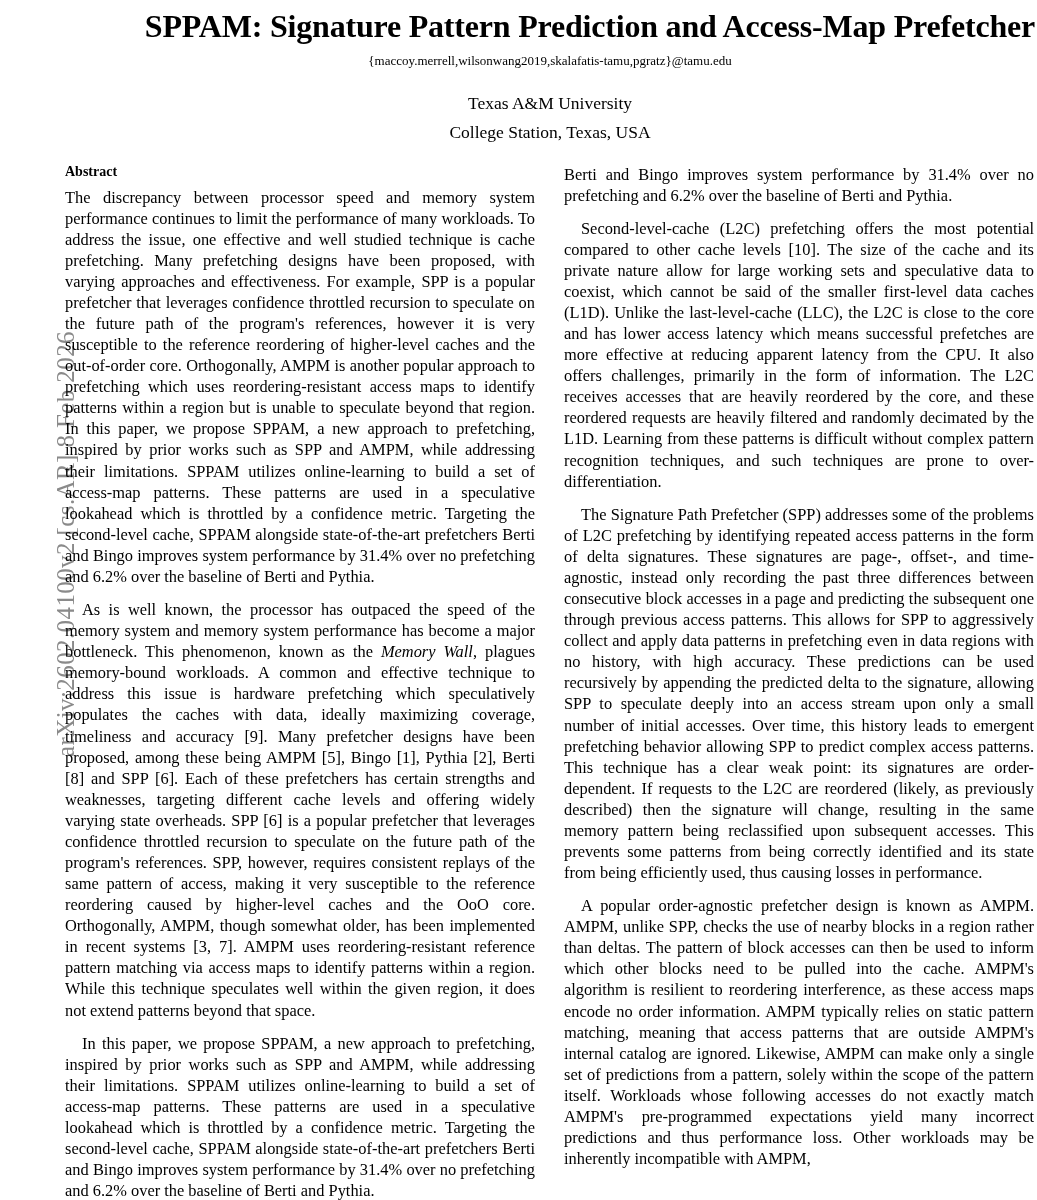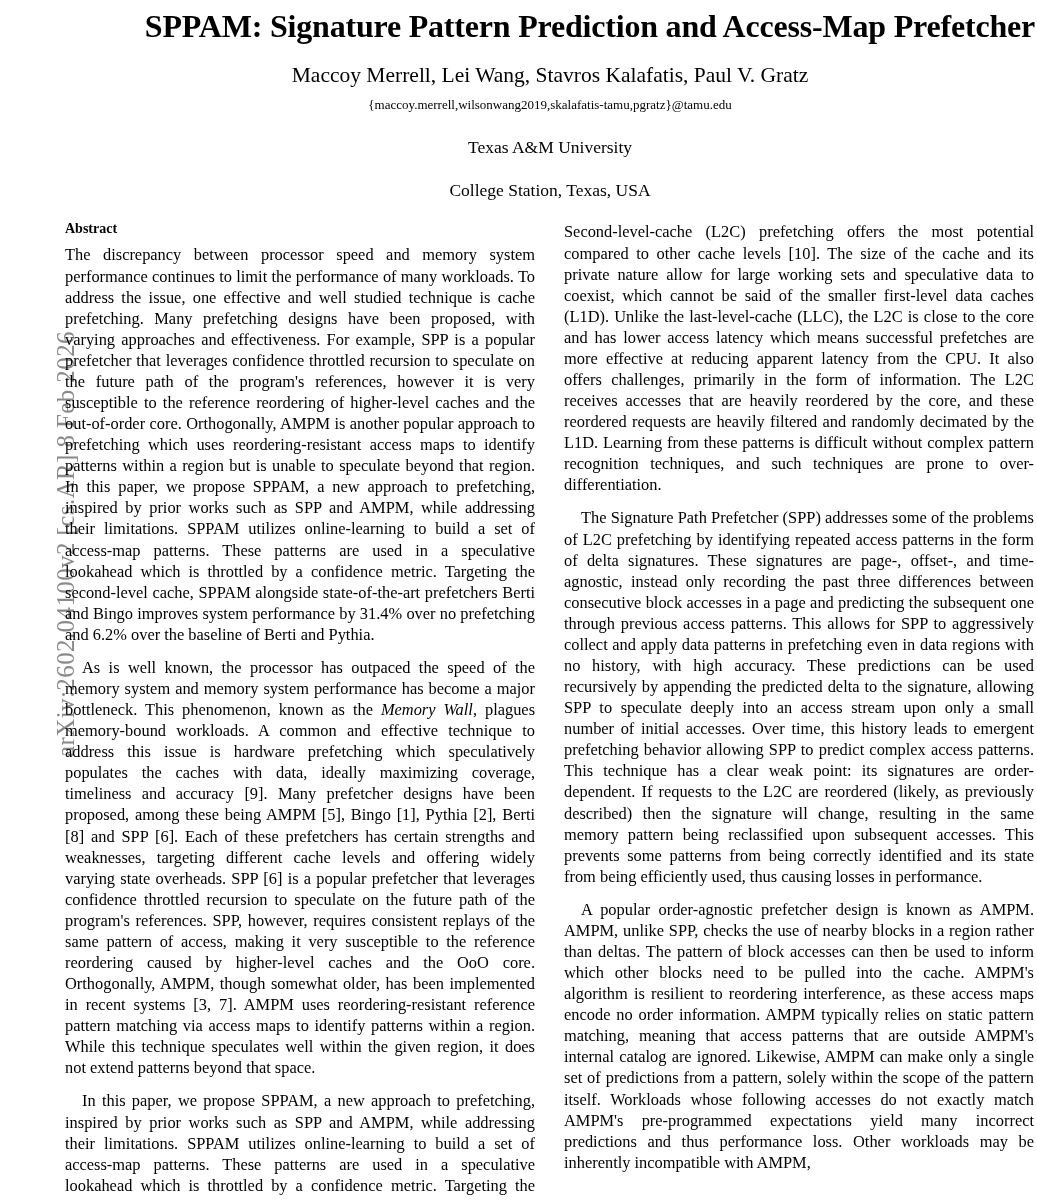--- a/index.html
+++ b/index.html
@@ -107,36 +107,36 @@
 </head>
 <body>
 
 <div class="page">
 
   <div class="arxiv-stamp">arXiv:2602.04100v2  [cs.AR]  8 Feb 2026</div>
 
   <div class="content">
 
     <div class="title">SPPAM: Signature Pattern Prediction and Access-Map Prefetcher</div>
-    <div class="authors">Maccoy Merrell, Lei Wang, Stavros Kalafatis, Paul V. Gratz</div>
     <div class="emails">{maccoy.merrell,wilsonwang2019,skalafatis-tamu,pgratz}@tamu.edu</div>
     <div class="affil">Texas A&amp;M University</div>
-    <div class="affil" style="margin-top:18px;">College Station, Texas, USA</div>
+    <div class="affil" style="margin-top:4px;">College Station, Texas, USA</div>
 
     <div class="cols">
 
       <div class="col col-left">
         <h2 class="abs">Abstract</h2>
         <p class="body noindent">The discrepancy between processor speed and memory system performance continues to limit the performance of many workloads. To address the issue, one effective and well studied technique is cache prefetching. Many prefetching designs have been proposed, with varying approaches and effectiveness. For example, SPP is a popular prefetcher that leverages confidence throttled recursion to speculate on the future path of the program's references, however it is very susceptible to the reference reordering of higher-level caches and the out-of-order core. Orthogonally, AMPM is another popular approach to prefetching which uses reordering-resistant access maps to identify patterns within a region but is unable to speculate beyond that region. In this paper, we propose SPPAM, a new approach to prefetching, inspired by prior works such as SPP and AMPM, while addressing their limitations. SPPAM utilizes online-learning to build a set of access-map patterns. These patterns are used in a speculative lookahead which is throttled by a confidence metric. Targeting the second-level cache, SPPAM alongside state-of-the-art prefetchers Berti and Bingo improves system performance by 31.4% over no prefetching and 6.2% over the baseline of Berti and Pythia.</p>
 
         <p class="body"><span>As is well known, the processor has outpaced the speed of the memory system and memory system performance has become a major bottleneck. This phenomenon, known as the </span><em>Memory Wall</em><span>, plagues memory-bound workloads. A common and effective technique to address this issue is hardware prefetching which speculatively populates the caches with data, ideally maximizing coverage, timeliness and accuracy [9]. Many prefetcher designs have been proposed, among these being AMPM [5], Bingo [1], Pythia [2], Berti [8] and SPP [6]. Each of these prefetchers has certain strengths and weaknesses, targeting different cache levels and offering widely varying state overheads. SPP [6] is a popular prefetcher that leverages confidence throttled recursion to speculate on the future path of the program's references. SPP, however, requires consistent replays of the same pattern of access, making it very susceptible to the reference reordering caused by higher-level caches and the OoO core. Orthogonally, AMPM, though somewhat older, has been implemented in recent systems [3, 7]. AMPM uses reordering-resistant reference pattern matching via access maps to identify patterns within a region. While this technique speculates well within the given region, it does not extend patterns beyond that space.</span></p>
         <p class="body">In this paper, we propose SPPAM, a new approach to prefetching, inspired by prior works such as SPP and AMPM, while addressing their limitations. SPPAM utilizes online-learning to build a set of access-map patterns. These patterns are used in a speculative lookahead which is throttled by a confidence metric. Targeting the second-level cache, SPPAM alongside state-of-the-art prefetchers Berti and Bingo improves system performance by 31.4% over no prefetching and 6.2% over the baseline of Berti and Pythia.</p>
       </div>
 
       <div class="col col-right">
+        <p class="body first">Berti and Bingo improves system performance by 31.4% over no prefetching and 6.2% over the baseline of Berti and Pythia.</p>
 
         <p class="body">Second-level-cache (L2C) prefetching offers the most potential compared to other cache levels [10]. The size of the cache and its private nature allow for large working sets and speculative data to coexist, which cannot be said of the smaller first-level data caches (L1D). Unlike the last-level-cache (LLC), the L2C is close to the core and has lower access latency which means successful prefetches are more effective at reducing apparent latency from the CPU. It also offers challenges, primarily in the form of information. The L2C receives accesses that are heavily reordered by the core, and these reordered requests are heavily filtered and randomly decimated by the L1D. Learning from these patterns is difficult without complex pattern recognition techniques, and such techniques are prone to over-differentiation.</p>
         <p class="body">The Signature Path Prefetcher (SPP) addresses some of the problems of L2C prefetching by identifying repeated access patterns in the form of delta signatures. These signatures are page-, offset-, and time-agnostic, instead only recording the past three differences between consecutive block accesses in a page and predicting the subsequent one through previous access patterns. This allows for SPP to aggressively collect and apply data patterns in prefetching even in data regions with no history, with high accuracy. These predictions can be used recursively by appending the predicted delta to the signature, allowing SPP to speculate deeply into an access stream upon only a small number of initial accesses. Over time, this history leads to emergent prefetching behavior allowing SPP to predict complex access patterns. This technique has a clear weak point: its signatures are order-dependent. If requests to the L2C are reordered (likely, as previously described) then the signature will change, resulting in the same memory pattern being reclassified upon subsequent accesses. This prevents some patterns from being correctly identified and its state from being efficiently used, thus causing losses in performance.</p>
         <p class="body">A popular order-agnostic prefetcher design is known as AMPM. AMPM, unlike SPP, checks the use of nearby blocks in a region rather than deltas. The pattern of block accesses can then be used to inform which other blocks need to be pulled into the cache. AMPM's algorithm is resilient to reordering interference, as these access maps encode no order information. AMPM typically relies on static pattern matching, meaning that access patterns that are outside AMPM's internal catalog are ignored. Likewise, AMPM can make only a single set of predictions from a pattern, solely within the scope of the pattern itself. Workloads whose following accesses do not exactly match AMPM's pre-programmed expectations yield many incorrect predictions and thus performance loss. Other workloads may be inherently incompatible with AMPM,</p>
       </div>
 
     </div>
   </div>
 </div>
 

